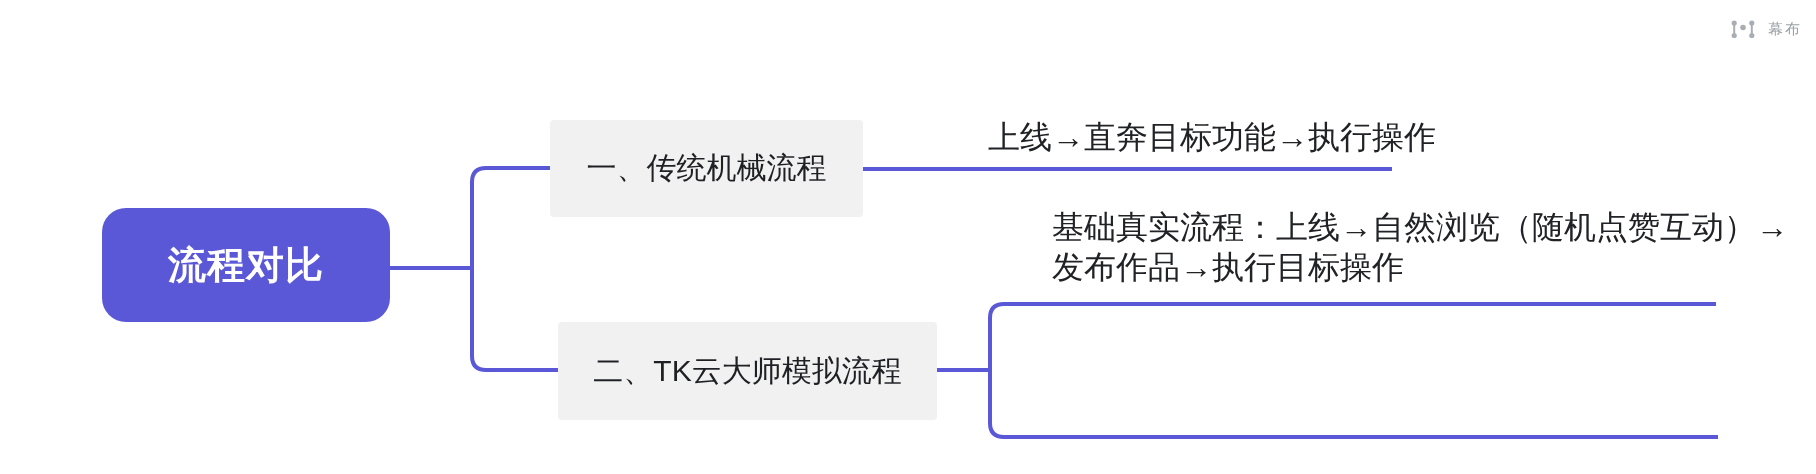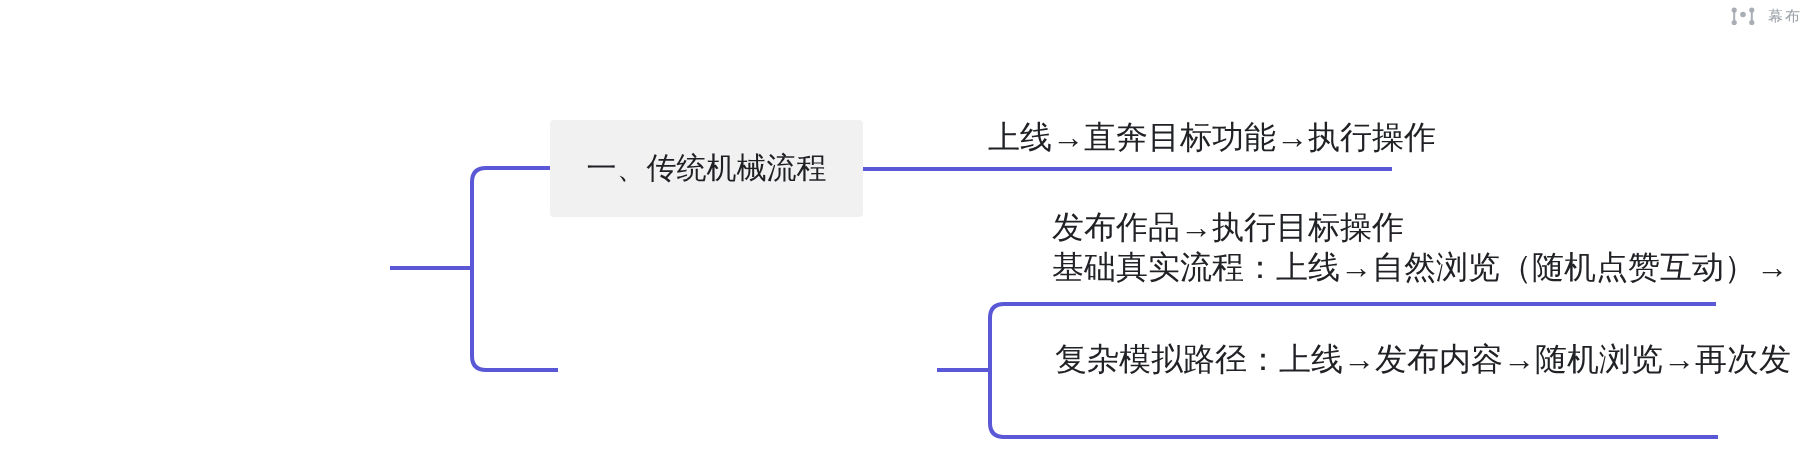--- a/index.html
+++ b/index.html
@@ -54,21 +54,21 @@
     font-size: 32px;
     white-space: nowrap;
   }
   .leaf div { line-height: 40px; }
   .leaf-1 { left: 988px; top: 117px; }
   .leaf-2 { left: 1052px; top: 207px; }
   .leaf-3 { left: 1055px; top: 338px; }
   .leaf-3 div { line-height: 42px; }
   .logo {
     position: absolute;
-    right: 14px; top: 7px;
+    right: 14px; top: 20px;
     display: flex;
     align-items: center;
     gap: 13px;
   }
   .logo-text {
     color: var(--logo-gray);
     font-size: 15px;
     letter-spacing: 2px;
   }
 </style>
@@ -83,37 +83,42 @@
 
     <path d="M 550 168 H 486 Q 472 168 472 182 V 356 Q 472 370 486 370 H 558" fill="none" class="stroke" stroke="#5a58d6" stroke-width="4"></path>
 
     <path d="M 863 169 H 1392" fill="none" class="stroke" stroke="#5a58d6" stroke-width="4"></path>
 
     <path d="M 937 370 H 990" fill="none" class="stroke" stroke="#5a58d6" stroke-width="4"></path>
 
     <path d="M 1716 304 H 1004 Q 990 304 990 318 V 423 Q 990 437 1004 437 H 1718" fill="none" class="stroke" stroke="#5a58d6" stroke-width="4"></path>
   </svg>
 
+  <div class="node root-node">
+    <span>流程对比</span>
+  </div>
 
   <div class="node branch-node branch-1">
     <span>一、传统机械流程</span>
   </div>
 
+  <div class="node branch-node branch-2">
+    <span>二、TK云大师模拟流程</span>
+  </div>
 
   <div class="leaf leaf-1">
     <div>上线→直奔目标功能→执行操作</div>
   </div>
 
   <div class="leaf leaf-2">
+    <div>基础真实流程：上线→自然浏览（随机点赞互动）→</div>
     <div>发布作品→执行目标操作</div>
-    <div>基础真实流程：上线→自然浏览（随机点赞互动）→</div>
   </div>
 
   <div class="leaf leaf-3">
-    <div>复杂模拟路径：上线→发布内容→随机浏览→再次发</div>
   </div>
 
   <div class="logo">
     <svg width="24" height="19" viewBox="0 0 24 19">
       <g fill="#a9aeb5">
         <circle cx="3.2" cy="3" r="2.6"></circle>
         <rect x="2.2" y="3" width="2" height="12"></rect>
         <circle cx="3.2" cy="15.5" r="2.6"></circle>
         <circle cx="12" cy="7.5" r="2.8"></circle>
         <circle cx="20.8" cy="3" r="2.6"></circle>

